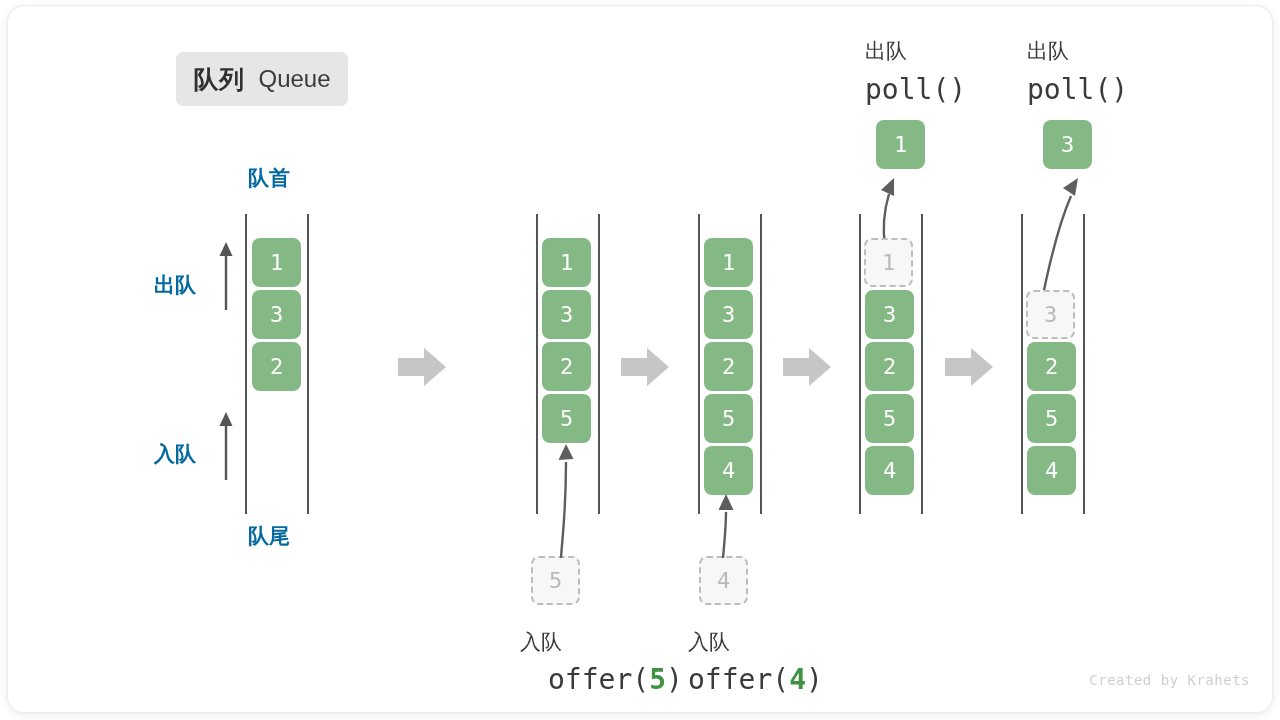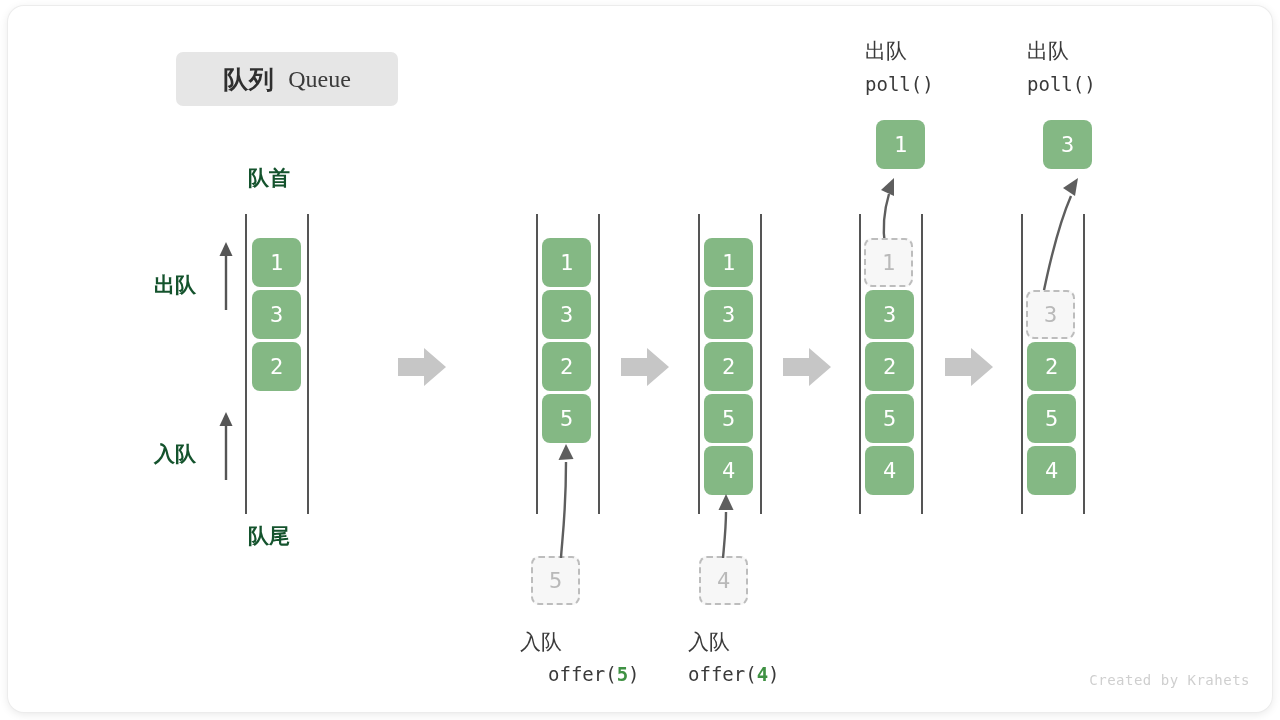--- a/index.html
+++ b/index.html
@@ -26,58 +26,58 @@
     border-radius: 16px;
     box-shadow: 0 0 0 1px #ececec, 0 2px 10px rgba(0,0,0,0.10);
     box-sizing: border-box;
   }
 
   
   #title-chip {
     position: absolute;
     left: 168px;
     top: 46px;
-    width: 222px;
+    width: 172px;
     height: 54px;
     background: #e6e6e6;
     border-radius: 7px;
     display: flex;
     align-items: center;
     justify-content: center;
     gap: 14px;
   }
   #title-chip .cn {
     font-size: 25px;
     font-weight: bold;
     color: #2f2f2f;
     letter-spacing: 0.5px;
   }
   #title-chip .en {
-    font-family: Liberation Serif, serif;
+    font-family: Liberation Sans, sans-serif;
     font-size: 24px;
     color: #3b3b3b;
   }
 
   
   .abs { position: absolute; }
 
   .cn-bold {
     font-size: 21px;
     font-weight: bold;
-    color: #14532d;
+    color: #0369a1;
     white-space: nowrap;
   }
   .cn-plain {
     font-size: 21px;
     color: #3a3a3a;
     white-space: nowrap;
   }
   .mono {
     font-family: "DejaVu Sans Mono", "Liberation Mono", monospace;
-    font-size: 19px;
+    font-size: 28px;
     color: #3a3a3a;
     white-space: nowrap;
   }
   .mono .num { color: #3f9143; font-weight: bold; }
 
   
   .rail {
     position: absolute;
     width: 1.5px;
     background: #555555;

